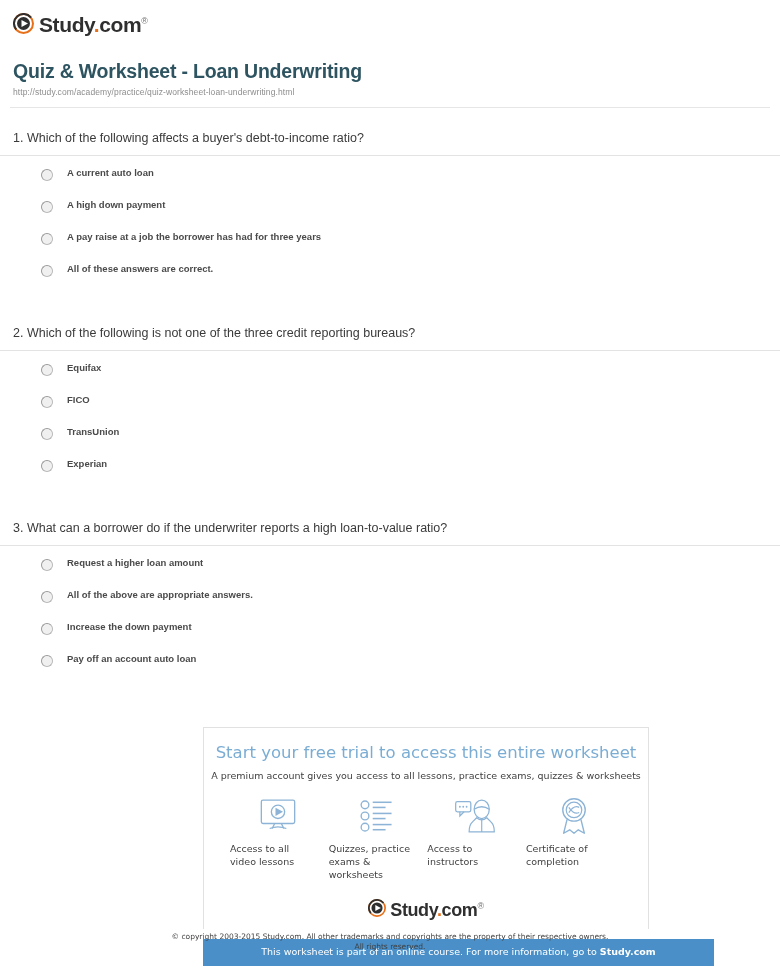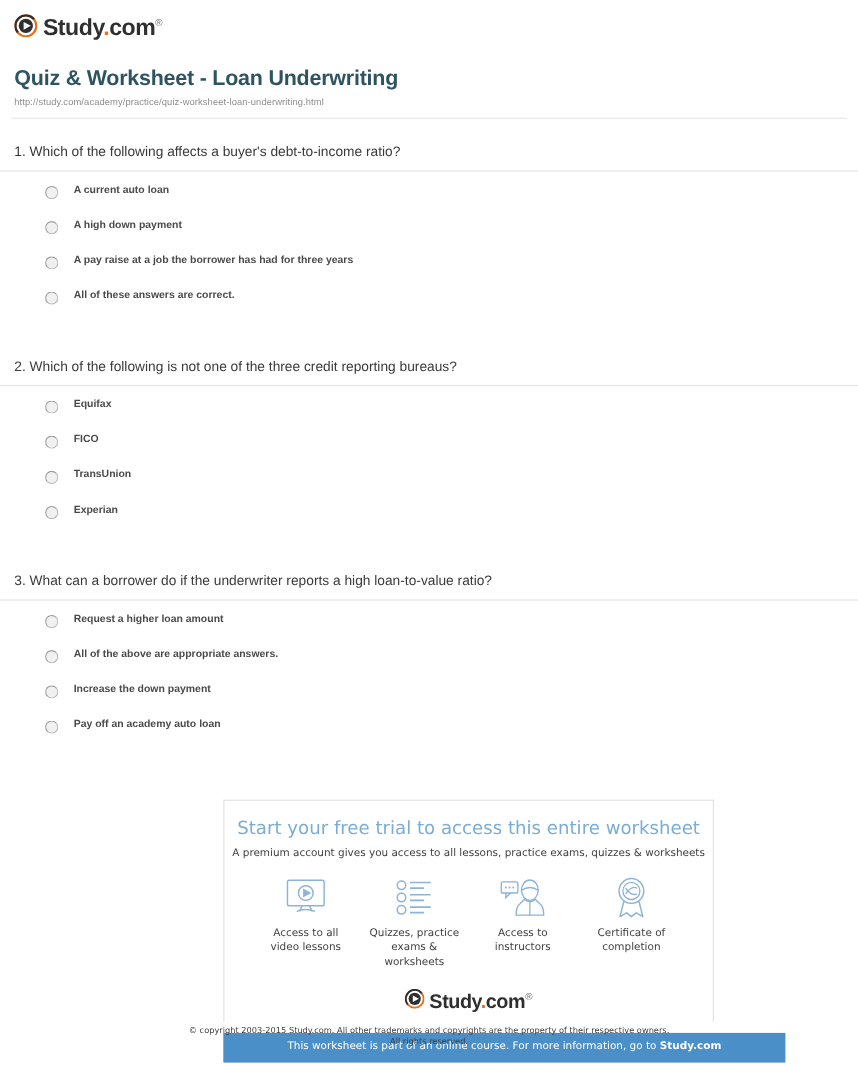--- a/index.html
+++ b/index.html
@@ -167,21 +167,21 @@
     margin: 5px 0 0 0;
     line-height: 13px;
   }
   .features {
     display: flex;
     justify-content: space-between;
     padding: 14px 26px 0 26px;
   }
   .feature {
     width: 96px;
-    text-align: center;
+    text-align: left;
   }
   .feature-icon {
     height: 40px;
     display: flex;
     align-items: center;
     justify-content: center;
   }
   .feature-label {
     font-size: 9.5px;
     color: #3f3f3f;
@@ -310,21 +310,21 @@
         <div class="answer-row">
           <span class="radio"></span>
           <span class="answer-label">All of the above are appropriate answers.</span>
         </div>
         <div class="answer-row">
           <span class="radio"></span>
           <span class="answer-label">Increase the down payment</span>
         </div>
         <div class="answer-row">
           <span class="radio"></span>
-          <span class="answer-label">Pay off an academy auto loan</span>
+          <span class="answer-label">Pay off an account auto loan</span>
         </div>
       </div>
     </div>
 
   </div>
 
   <div class="promo-wrap">
     <div class="promo-card">
       <p class="promo-title">Start your free trial to access this entire worksheet</p>
       <p class="promo-sub">A premium account gives you access to all lessons, practice exams, quizzes &amp; worksheets</p>

